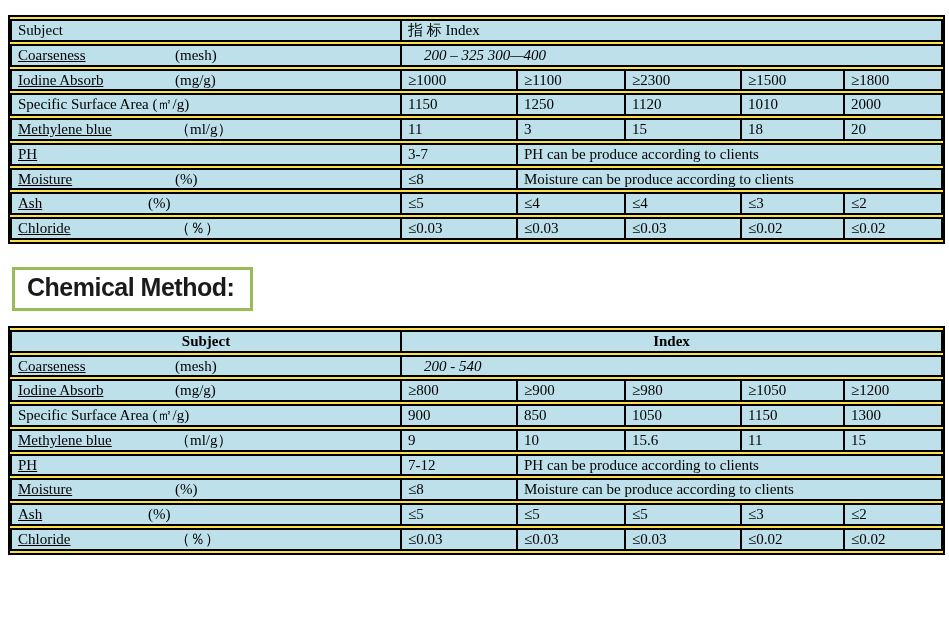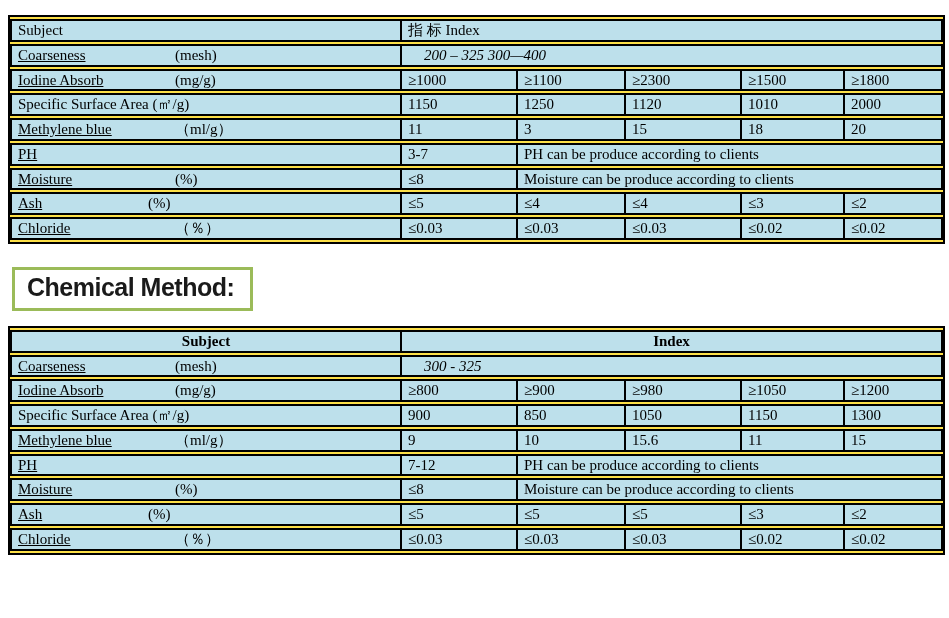--- a/index.html
+++ b/index.html
@@ -143,21 +143,21 @@
         <col style="width:103px">
         <col style="width:98px">
     </colgroup>
     <tbody>
         <tr>
       <td class="bold-center">Subject</td>
       <td colspan="5" class="bold-center">Index</td>
     </tr>
     <tr>
       <td><span class="rname">Coarseness</span><span>(mesh)</span></td>
-      <td colspan="5" class="pre indent">300 - 325</td>
+      <td colspan="5" class="pre indent">200 - 540</td>
     </tr>
     <tr>
       <td><span class="rname">Iodine Absorb</span><span>(mg/g)</span></td>
       <td>≥800</td>
       <td>≥900</td>
       <td>≥980</td>
       <td>≥1050</td>
       <td>≥1200</td>
     </tr>
     <tr>

